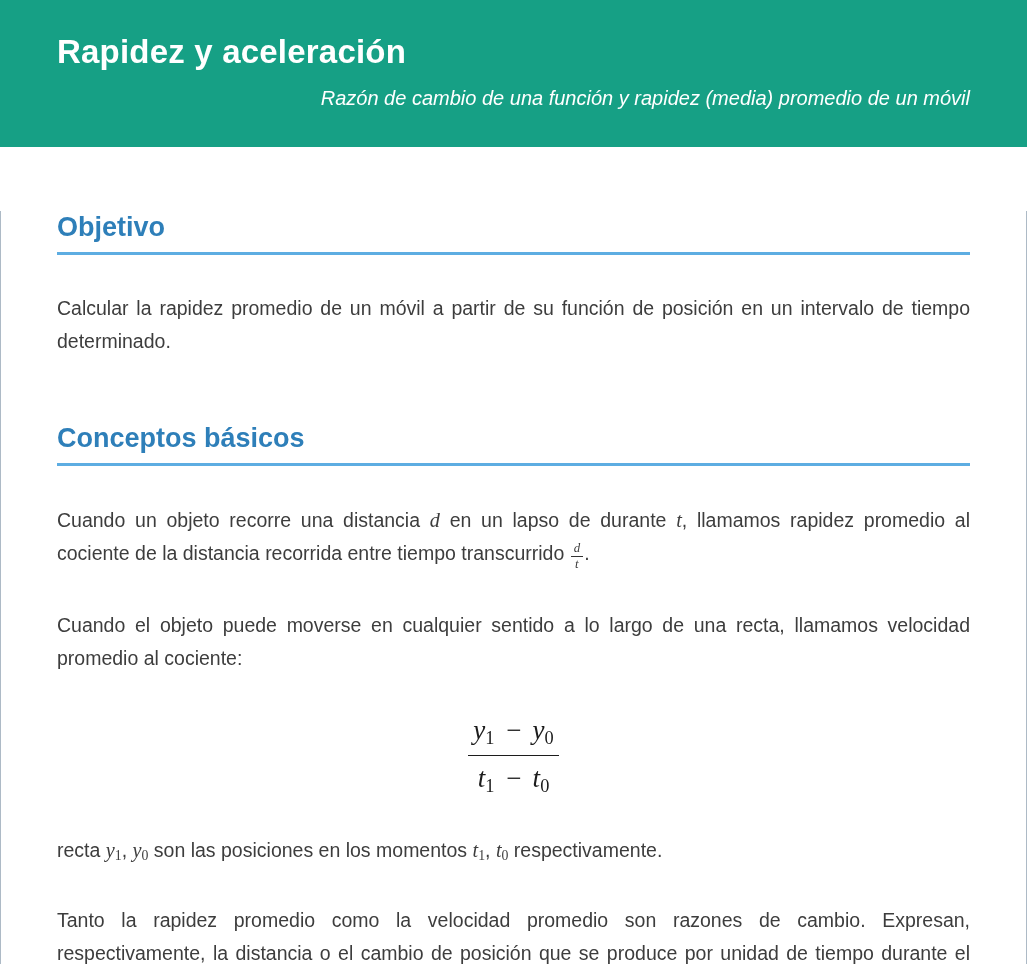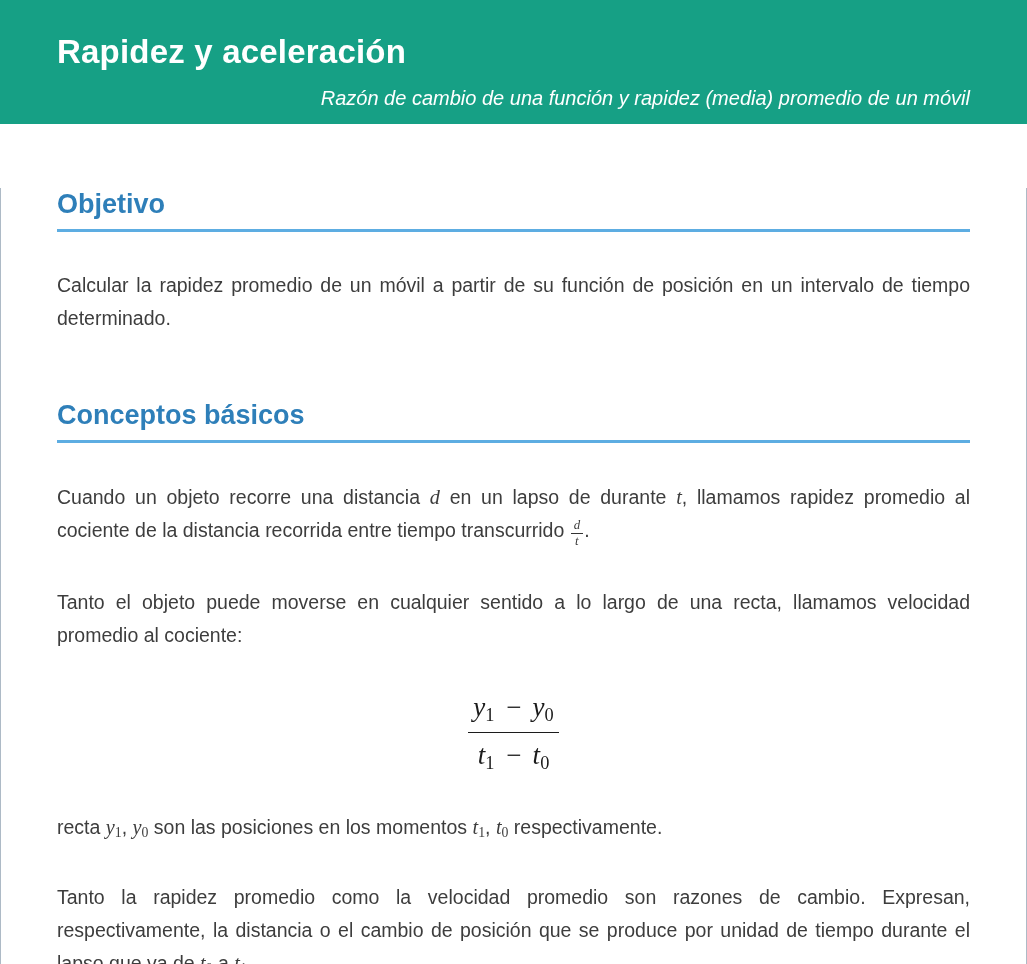--- a/index.html
+++ b/index.html
@@ -6,21 +6,21 @@
   html, body { background: #ffffff; }
   body {
     width: 1027px; height: 964px; overflow: hidden;
     font-family: "Liberation Sans", sans-serif;
   }
   .page { width: 1027px; min-height: 964px; background: #fff; }
 
   
   .banner {
     background: var(--header-bg, #16a085);
-    height: 124px;
+    height: 147px;
     padding: 33px 57px 0 57px;
   }
   .banner .title {
     color: #ffffff; font-size: 33px; font-weight: bold;
     letter-spacing: 0.2px; line-height: 1.15;
   }
   .banner .subtitle {
     color: #ffffff; font-size: 20px; font-style: italic;
     margin-top: 15px; line-height: 1.2; text-align: right;
   }
@@ -93,21 +93,21 @@
 
     <p class="body-text">
       <span>Calcular la rapidez promedio de un móvil a partir de su función de posición en un intervalo de tiempo determinado.</span>
     </p>
 
     <h2 class="section-heading">Conceptos básicos</h2>
 
     <p class="body-text"><span>Cuando un objeto recorre una distancia </span><span class="math">d</span><span> en un lapso de durante </span><span class="math">t</span><span>, llamamos rapidez promedio al cociente de la distancia recorrida entre tiempo transcurrido </span><span class="ifrac"><span class="num">d</span><span class="den">t</span></span><span>.</span></p>
 
     <p class="body-text">
-      <span>Tanto el objeto puede moverse en cualquier sentido a lo largo de una recta, llamamos velocidad promedio al cociente:</span>
+      <span>Cuando el objeto puede moverse en cualquier sentido a lo largo de una recta, llamamos velocidad promedio al cociente:</span>
     </p>
 
     <div class="formula-block">
       <span class="dfrac">
         <span class="num"><span>y</span><sub>1</sub><span class="op">−</span><span>y</span><sub>0</sub></span>
         <span class="den"><span>t</span><sub>1</sub><span class="op">−</span><span>t</span><sub>0</sub></span>
       </span>
     </div>
 
     <p class="body-text"><span>recta </span><span class="math"><span>y</span><sub>1</sub></span><span>, </span><span class="math"><span>y</span><sub>0</sub></span><span> son las posiciones en los momentos </span><span class="math"><span>t</span><sub>1</sub></span><span>, </span><span class="math"><span>t</span><sub>0</sub></span><span> respectivamente.</span></p>

